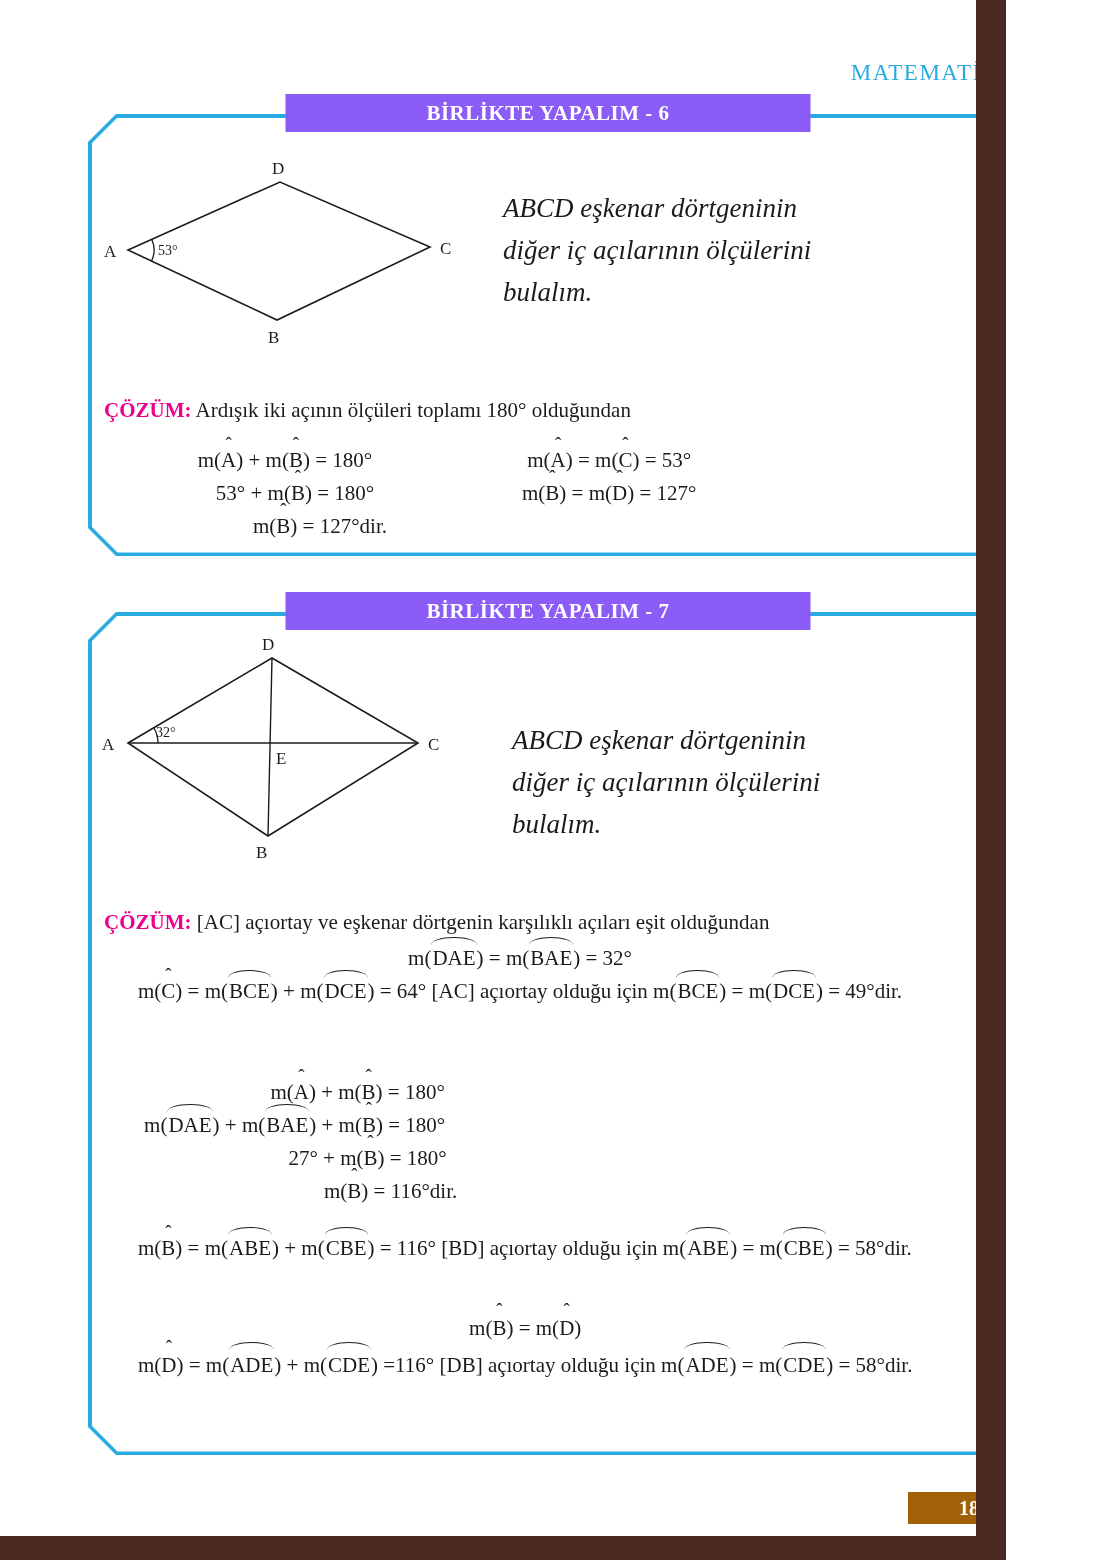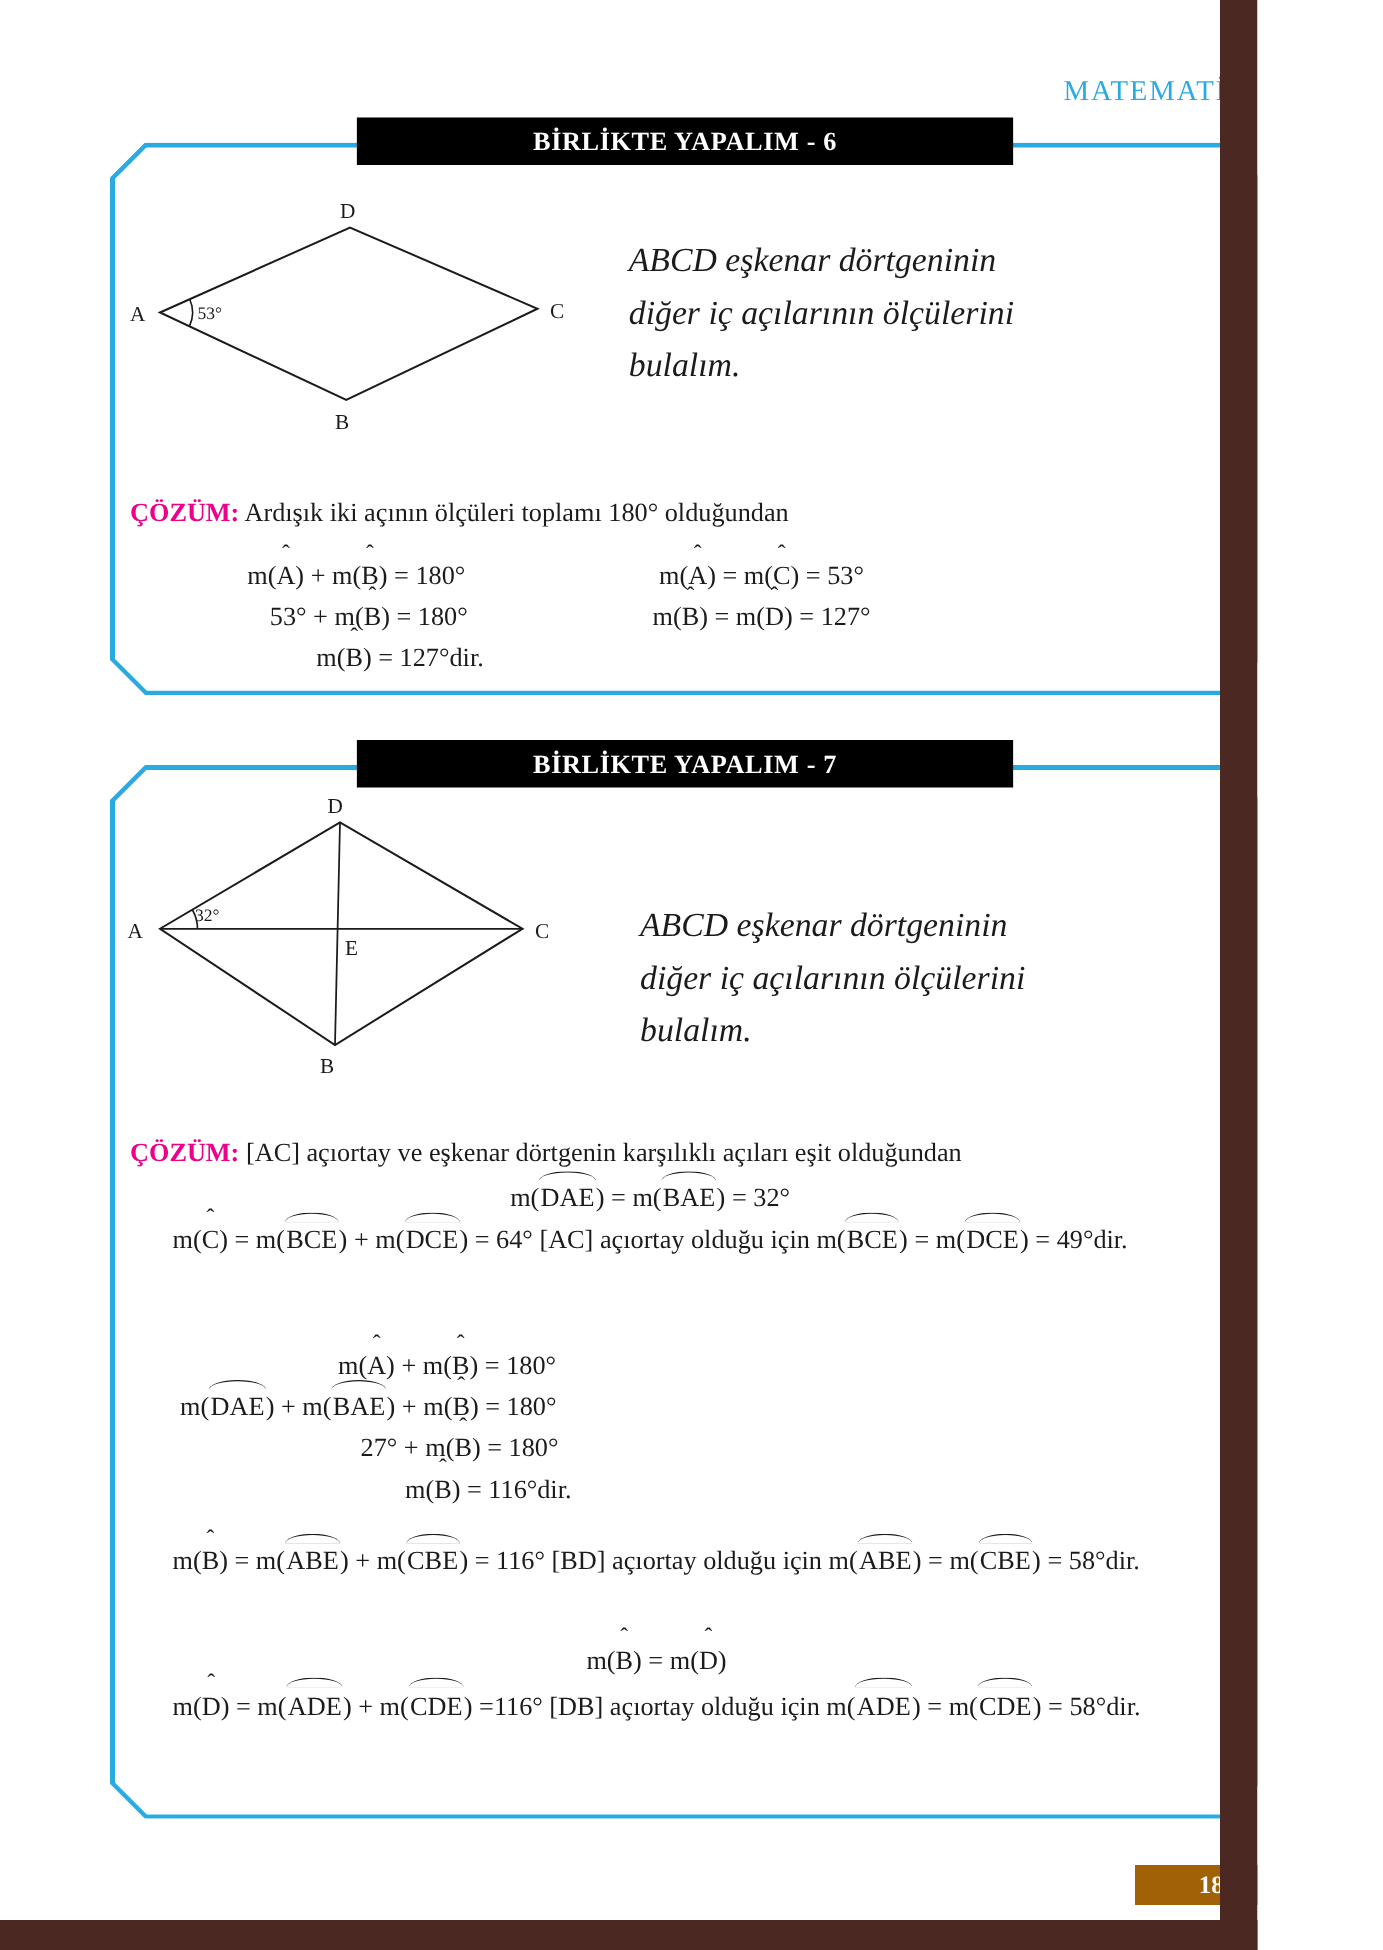--- a/index.html
+++ b/index.html
@@ -31,21 +31,21 @@
                       calc(100% - 28px) 100%, 28px 100%, 0 calc(100% - 28px), 0 28px);
   }
   .frame::before {
     content:''; position:absolute; inset:3.5px; background:#fff;
     clip-path:polygon(26px 0, calc(100% - 26px) 0, 100% 26px, 100% calc(100% - 26px),
                       calc(100% - 26px) 100%, 26px 100%, 0 calc(100% - 26px), 0 26px);
   }
 
   .banner {
     position:absolute; top:-20px; left:50%; transform:translateX(-50%);
-    width:525px; height:38px; background:#000000; color:#fff;
+    width:525px; height:38px; background:#8b5cf6; color:#fff;
     font-size:21px; font-weight:bold; letter-spacing:0.5px;
     text-align:center; line-height:38px; z-index:2;
   }
 
   .problem { position:absolute; font-size:27px; line-height:1.55; z-index:1;font-style:italic; }
   #ex6 .problem { left:415px; top:74px;  width:320px; }
   #ex7 .problem { left:424px; top:108px; width:320px; }
 
   .solution-intro { position:absolute; left:16px; font-size:21px; z-index:1; white-space:nowrap; }
   #ex6 .solution-intro { top:284px; }

